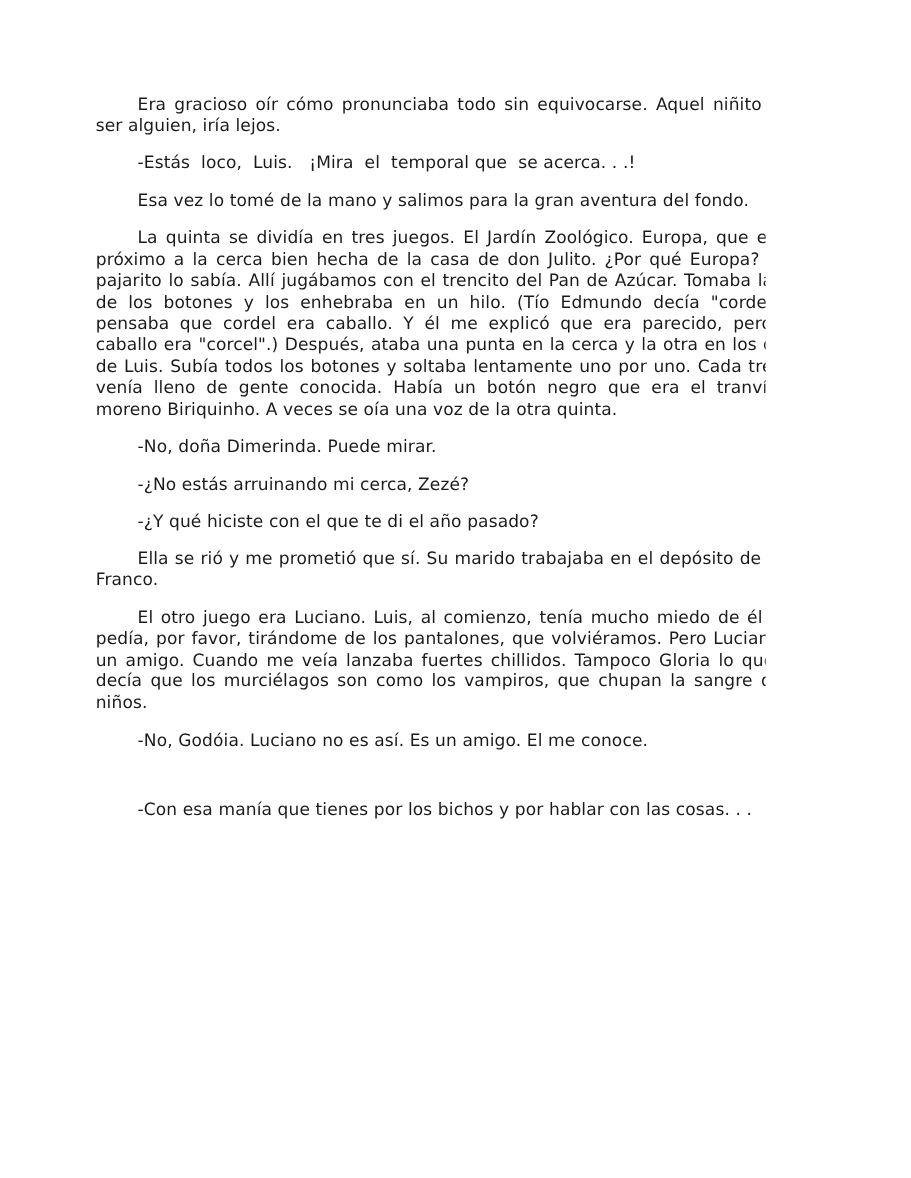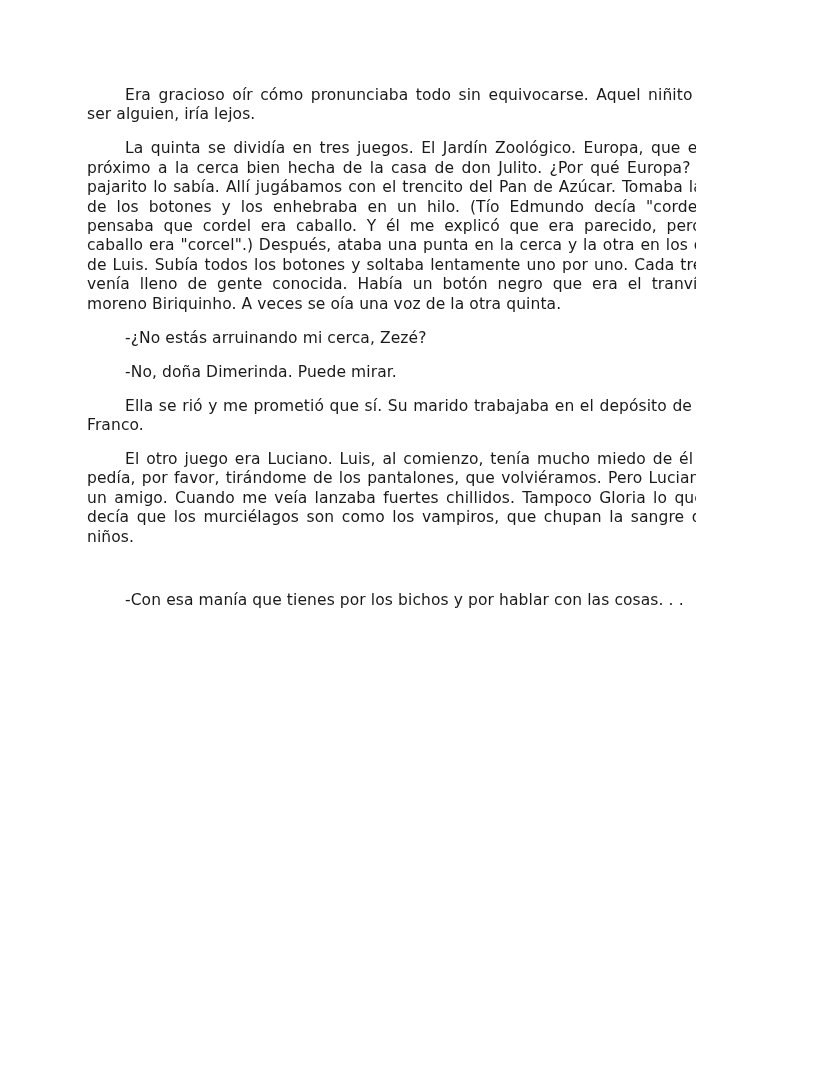--- a/index.html
+++ b/index.html
@@ -34,20 +34,24 @@
     margin-bottom: 0;
     margin-top: 44px;
   }
 </style>
 </head>
 <body>
 
 <div class="page">
   <div class="text-block">
     <p>Era gracioso oír cómo pronunciaba todo sin equivocarse. Aquel niñito iba a ser alguien, iría lejos.</p>
+    <p>-Estás&nbsp; loco,&nbsp; Luis.&nbsp;&nbsp; ¡Mira&nbsp; el&nbsp; temporal que&nbsp; se acerca. . .!</p>
+    <p>Esa vez lo tomé de la mano y salimos para la gran aventura del fondo.</p>
     <p>La quinta se dividía en tres juegos. El Jardín Zoológico. Europa, que estaba próximo a la cerca bien hecha de la casa de don Julito. ¿Por qué Europa? Ni mi pajarito lo sabía. Allí jugábamos con el trencito del Pan de Azúcar. Tomaba la caja de los botones y los enhebraba en un hilo. (Tío Edmundo decía "cordel". Yo pensaba que cordel era caballo. Y él me explicó que era parecido, pero que caballo era "corcel".) Después, ataba una punta en la cerca y la otra en los dedos de Luis. Subía todos los botones y soltaba lentamente uno por uno. Cada trencito venía lleno de gente conocida. Había un botón negro que era el tranvía del moreno Biriquinho. A veces se oía una voz de la otra quinta.</p>
+    <p>-No, doña Dimerinda. Puede mirar.</p>
     <p>-¿No estás arruinando mi cerca, Zezé?</p>
-    <p>-No, doña Dimerinda. Puede mirar.</p>
+    <p>-¿Y qué hiciste con el que te di el año pasado?</p>
     <p>Ella se rió y me prometió que sí. Su marido trabajaba en el depósito de Chico Franco.</p>
     <p>El otro juego era Luciano. Luis, al comienzo, tenía mucho miedo de él y me pedía, por favor, tirándome de los pantalones, que volviéramos. Pero Luciano era un amigo. Cuando me veía lanzaba fuertes chillidos. Tampoco Gloria lo quería y decía que los murciélagos son como los vampiros, que chupan la sangre de los niños.</p>
+    <p>-No, Godóia. Luciano no es así. Es un amigo. El me conoce.</p>
     <p>-Con esa manía que tienes por los bichos y por hablar con las cosas. . .</p>
   </div>
 </div>
 
 </body></html>

